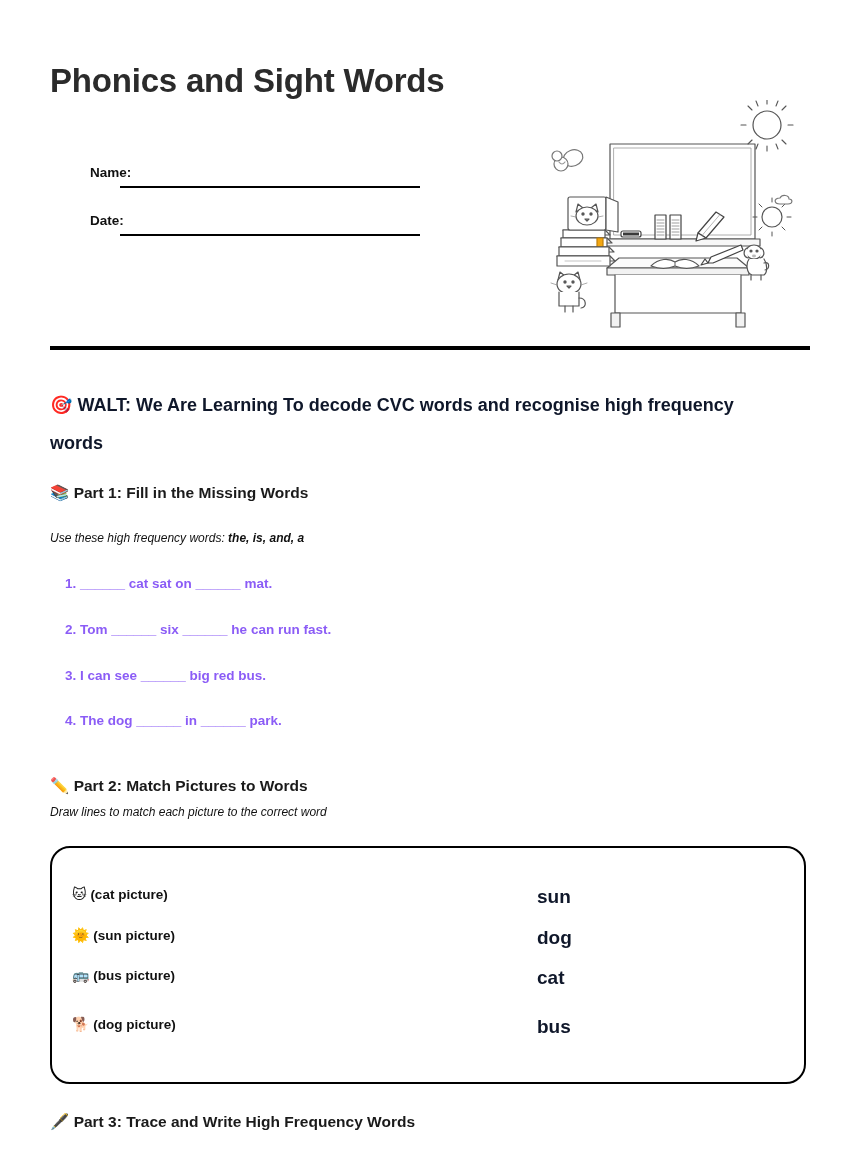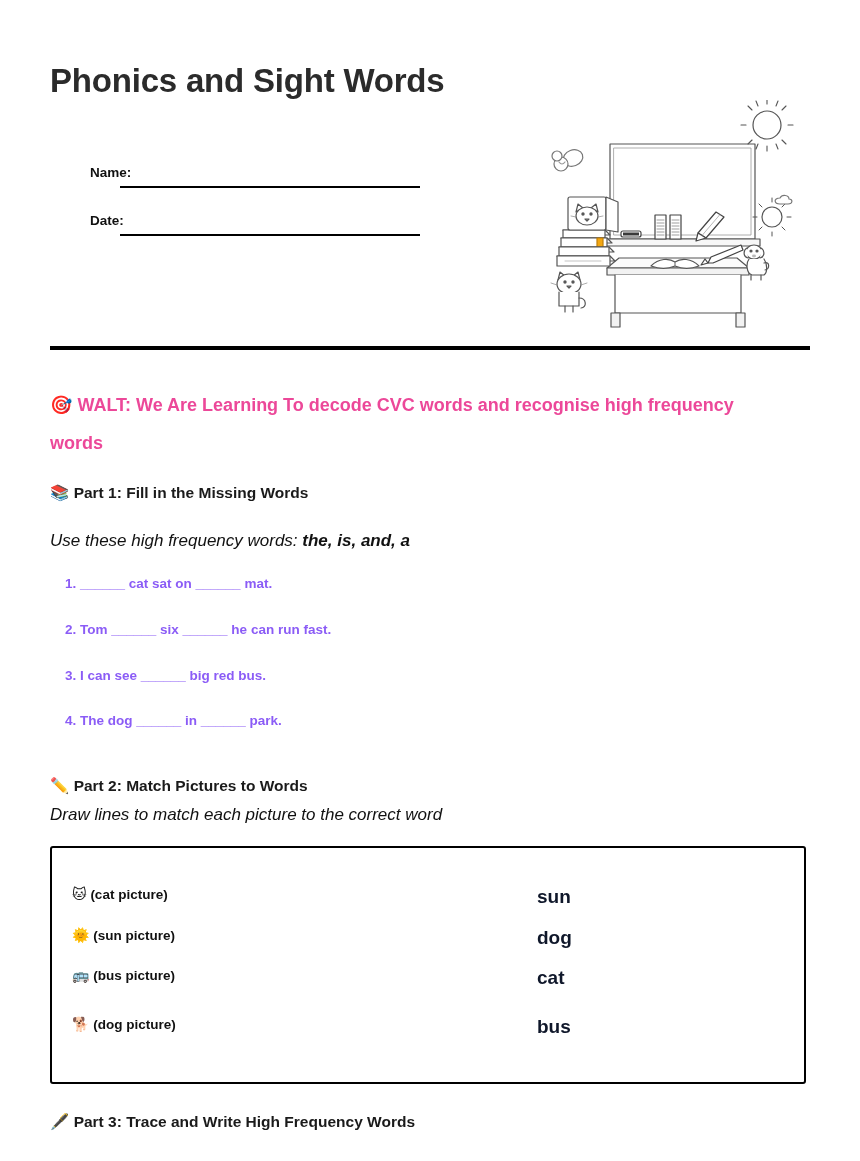--- a/index.html
+++ b/index.html
@@ -81,42 +81,42 @@
 
   
   .walt {
     position: absolute;
     left: 50px;
     top: 386px;
     width: 740px;
     font-size: 18px;
     line-height: 38px;
     font-weight: bold;
-    color: #ec4899;
+    color: #0f172a;
   }
   .emoji {
     font-family: "DejaVu Sans", sans-serif;
     font-weight: normal;
   }
   .section-heading {
     position: absolute;
     left: 50px;
     font-size: 15.5px;
     font-weight: bold;
     color: #1a1a1a;
     white-space: nowrap;
   }
   #part1-heading { top: 484px; }
   #part2-heading { top: 758px; margin-top: 19px; }
   #part3-heading { top: 1113px; }
 
   .instruction {
     position: absolute;
     left: 50px;
-    font-size: 17px;
+    font-size: 12px;
     font-style: italic;
     color: #111111;
     white-space: nowrap;
   }
   #part1-instruction { top: 531px; }
   #part2-instruction { top: 805px; }
   .instruction b {
     font-weight: bold;
     font-style: italic;
   }
@@ -136,21 +136,21 @@
   #sentence-4 { top: 713px; }
 
   
   .match-box {
     position: absolute;
     left: 50px;
     top: 846px;
     width: 756px;
     height: 238px;
     border: 2px solid #000000;
-    border-radius: 3px;
+    border-radius: 20px;
     box-sizing: border-box;
   }
   .match-row {
     position: absolute;
     left: 0;
     width: 100%;
     height: 22px;
   }
   .match-picture {
     position: absolute;

